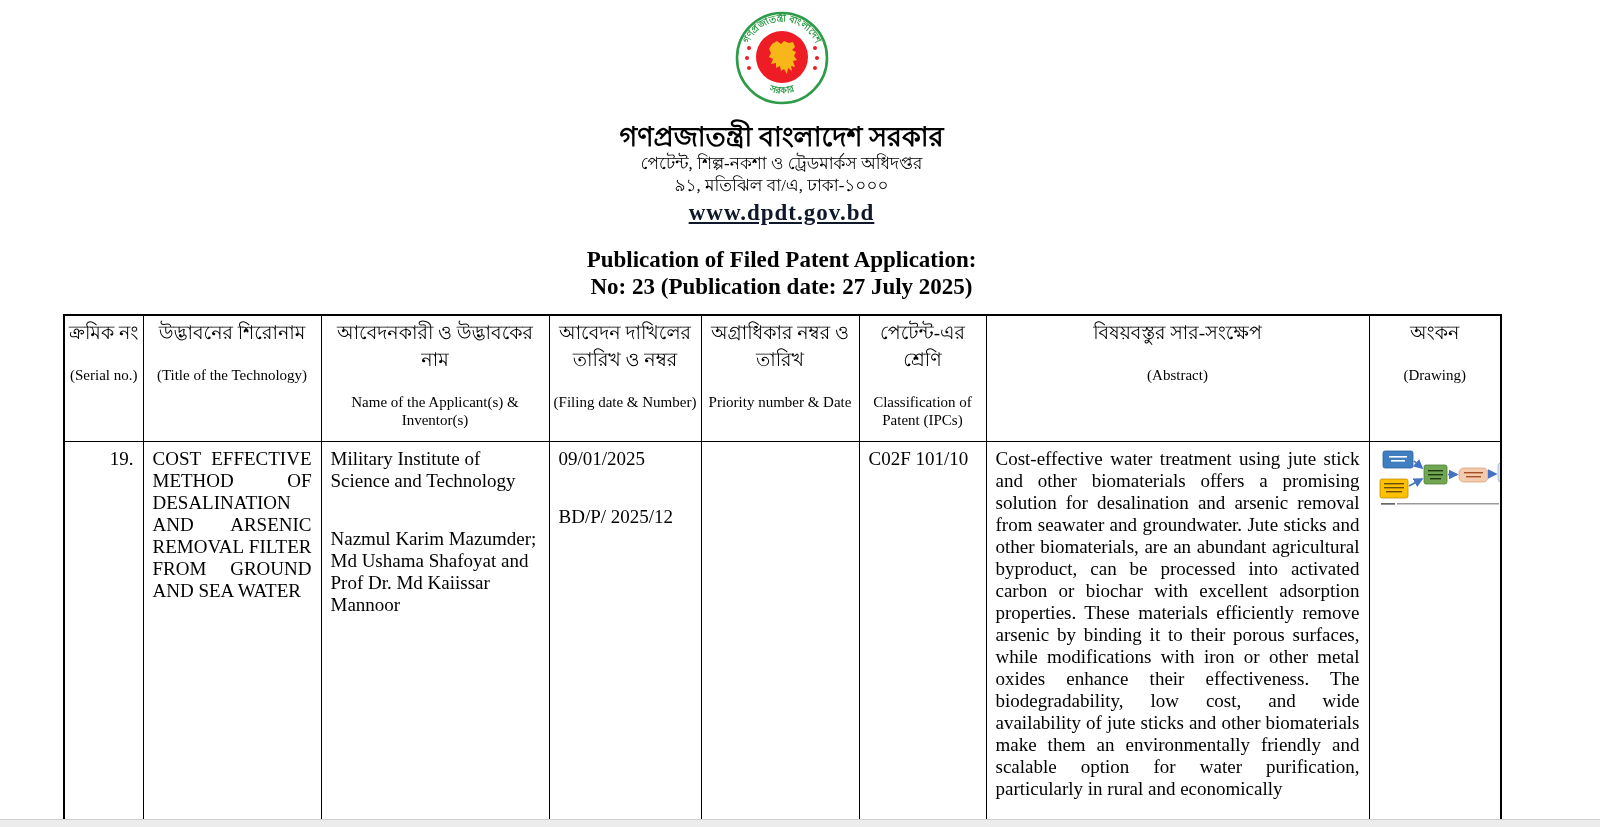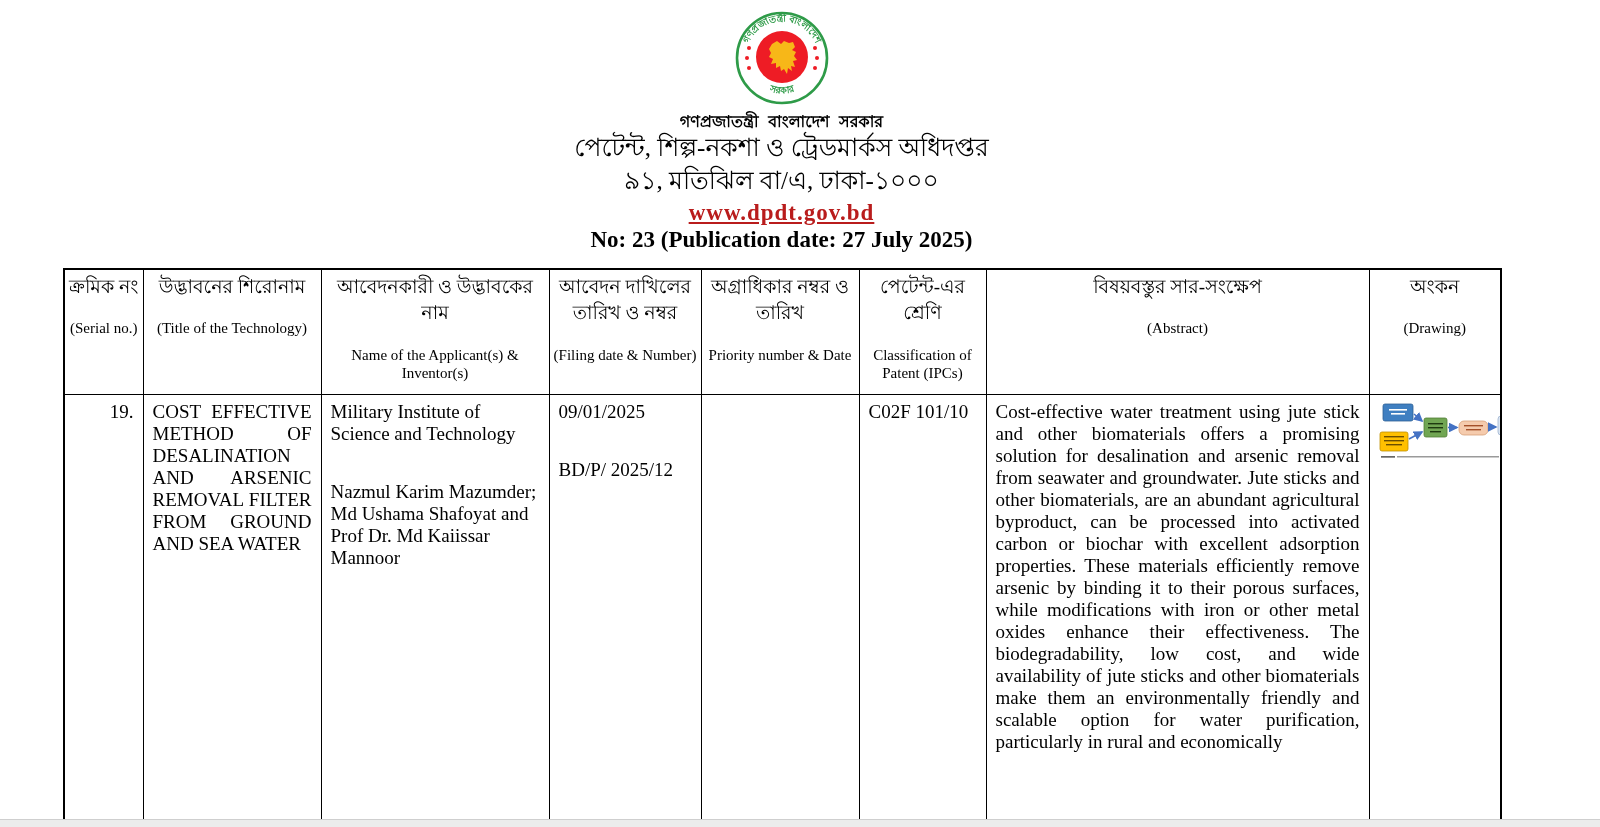--- a/index.html
+++ b/index.html
@@ -4,24 +4,24 @@
 <style>
   * { margin:0; padding:0; box-sizing:border-box; }
   html,body { background:#ffffff; }
   body {
     width:1600px; height:827px; overflow:hidden; position:relative;
     font-family:"Liberation Serif","DejaVu Serif",serif; color:#000;
   }
   .content { width:1437px; margin-left:63px; }
   .header { text-align:center; padding-top:10px; }
   .emblem { display:block; margin:0 auto; }
-  .org-name   { font-size:16px; font-weight:bold; margin-top:8px; line-height:1.15;font-family:Liberation Mono, monospace; }
-  .org-line   { font-size:25px; line-height:1.3; }
+  .org-name   { font-size:27px; font-weight:bold; margin-top:16px; line-height:1.15; }
+  .org-line   { font-size:17px; line-height:1.3; }
   .website a, a.website {
-    display:inline-block; font-size:23px; font-weight:bold; color:#b91c1c;
+    display:inline-block; font-size:23px; font-weight:bold; color:#0f172a;
     text-decoration:underline; margin-top:3px; letter-spacing:1px;
   }
   .doc-title { font-size:23px; font-weight:bold; line-height:1.18; }
   .doc-title.first { margin-top:20px; }
 
   table.pub {
     border-collapse:collapse; table-layout:fixed; width:1437px; margin-top:14px;
     border:2px solid #000;
   }
   table.pub th, table.pub td {
@@ -79,20 +79,21 @@
       </g>
     </svg>
 
     <div class="org-name">গণপ্রজাতন্ত্রী বাংলাদেশ সরকার</div>
     <div class="org-line">পেটেন্ট, শিল্প-নকশা ও ট্রেডমার্কস অধিদপ্তর</div>
     <div class="org-line">৯১, মতিঝিল বা/এ, ঢাকা-১০০০</div>
     <div class="website">
       <a href="#">www.dpdt.gov.bd</a>
     </div>
 
+    <div class="doc-title first">Publication of Filed Patent Application:</div>
     <div class="doc-title">No: 23 (Publication date: 27 July 2025)</div>
   </div>
 
   <table class="pub">
     <colgroup>
       <col style="width:79px">
         <col style="width:178px">
         <col style="width:228px">
       <col style="width:152px">
         <col style="width:158px">

